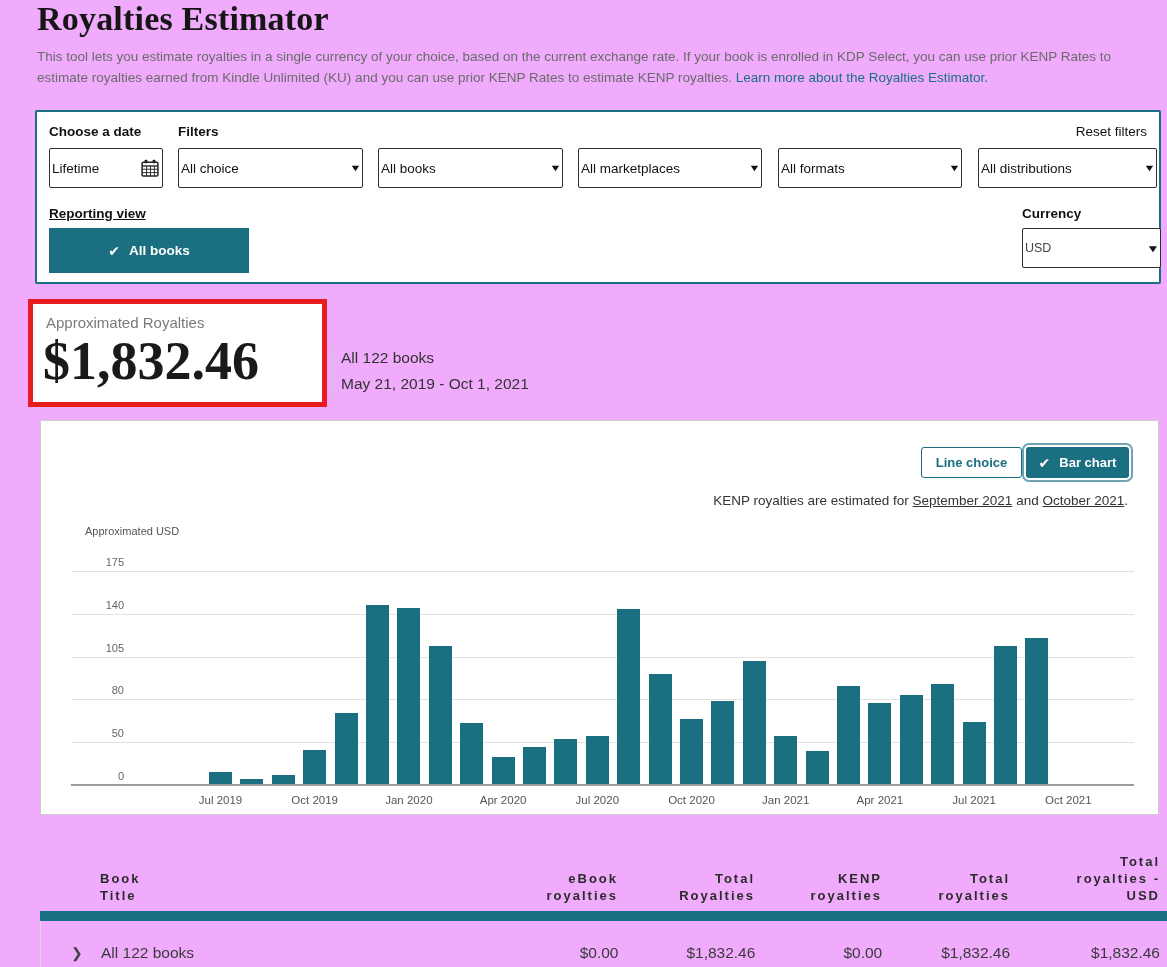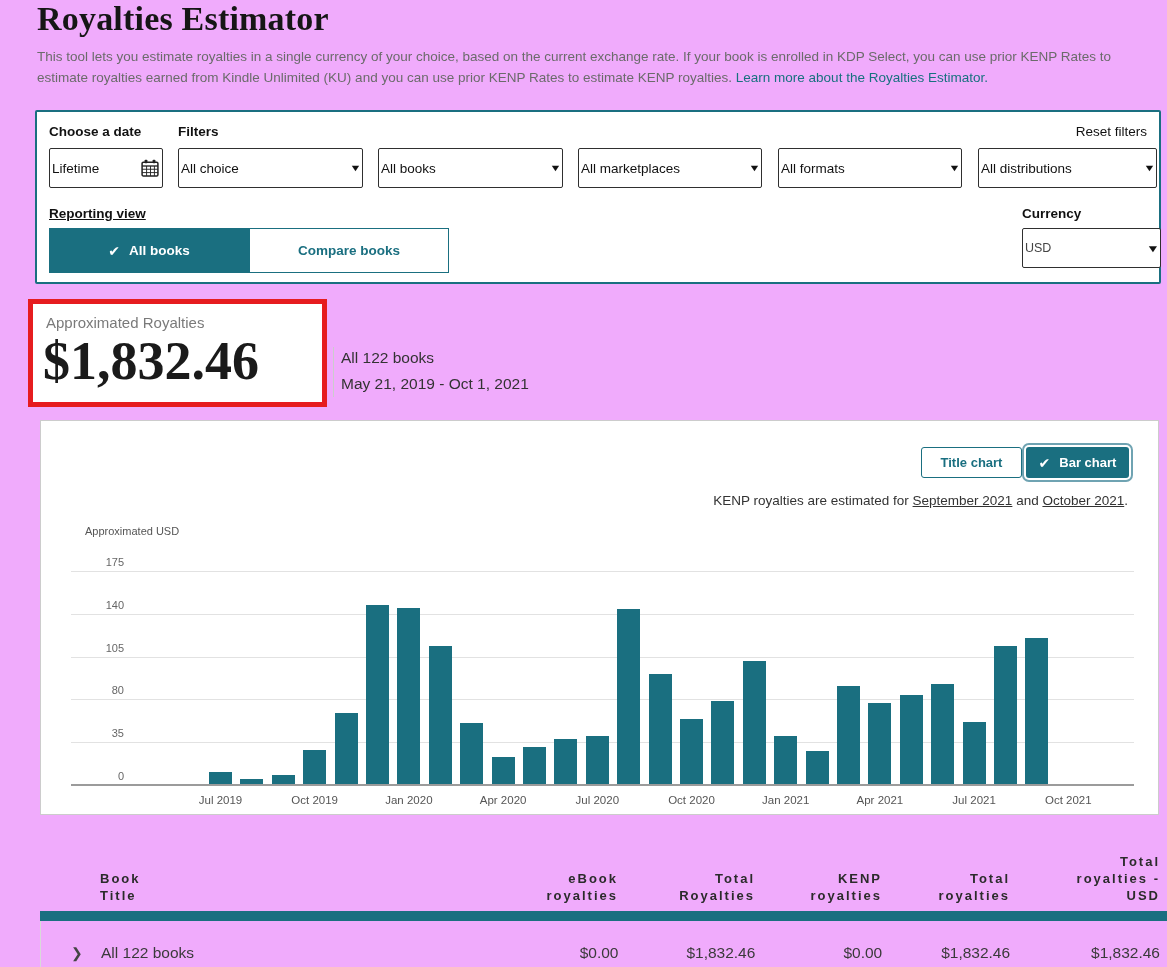--- a/index.html
+++ b/index.html
@@ -121,56 +121,53 @@
     <div class="box" style="left:941px; top:36px; width:179px;gap:28px;">
       <span>All distributions</span>
       <span class="caret">▼</span>
     </div>
 
     <div class="rview">Reporting view</div>
     <div class="tab tab-on">
       <span class="check">✔</span>
       <span>All books</span>
     </div>
-    <div class="tab tab-off">
-      <span>Compare books</span>
-    </div>
 
     <div class="flabel" style="left:985px; top:94px;">Currency</div>
     <div class="box" style="left:985px; top:116px; width:139px; font-size:12.5px; color:#444;">
       <span>USD</span>
       <span class="caret" style="font-size:10px; color:#111;">▼</span>
     </div>
   </div>
 
   <div class="redbox">
     <div class="sum-label">Approximated Royalties</div>
     <div class="sum-amount">$1,832.46</div>
   </div>
   <div class="sum-divider"></div>
   <div class="sum-info">
     <div>All 122 books</div>
     <div>May 21, 2019 - Oct 1, 2021</div>
   </div>
 
   <div class="chart-panel">
     <div class="btn-line">
-      <span>Title chart</span>
+      <span>Line choice</span>
     </div>
     <div class="btn-bar">
       <span class="check">✔</span>
       <span>Bar chart</span>
     </div>
     <div class="kenp"><span>KENP royalties are estimated for </span><u>September 2021</u><span> and </span><u>October 2021</u><span>.</span></div>
     <div class="axis-title">Approximated USD</div>
     <div class="plot" id="plot-area">
       <div class="baseline"></div>
     <div class="ytick" style="bottom: 4px;">0</div>
         <div class="gridline" style="bottom: 42.8px;"></div>
-        <div class="ytick" style="bottom: 46.8px;">35</div>
+        <div class="ytick" style="bottom: 46.8px;">50</div>
         <div class="gridline" style="bottom: 85.6px;"></div>
         <div class="ytick" style="bottom: 89.6px;">80</div>
         <div class="gridline" style="bottom: 128.4px;"></div>
         <div class="ytick" style="bottom: 132.4px;">105</div>
         <div class="gridline" style="bottom: 171.2px;"></div>
         <div class="ytick" style="bottom: 175.2px;">140</div>
         <div class="gridline" style="bottom: 214px;"></div>
         <div class="ytick" style="bottom: 218px;">175</div>
         <div class="bar" title="Jul 2019: 10" style="left: 138px; width: 23px; height: 12.2286px; background: rgb(26, 111, 128);"></div>
         <div class="bar" title="Aug 2019: 4" style="left: 169.4px; width: 23px; height: 4.89143px; background: rgb(26, 111, 128);"></div>

